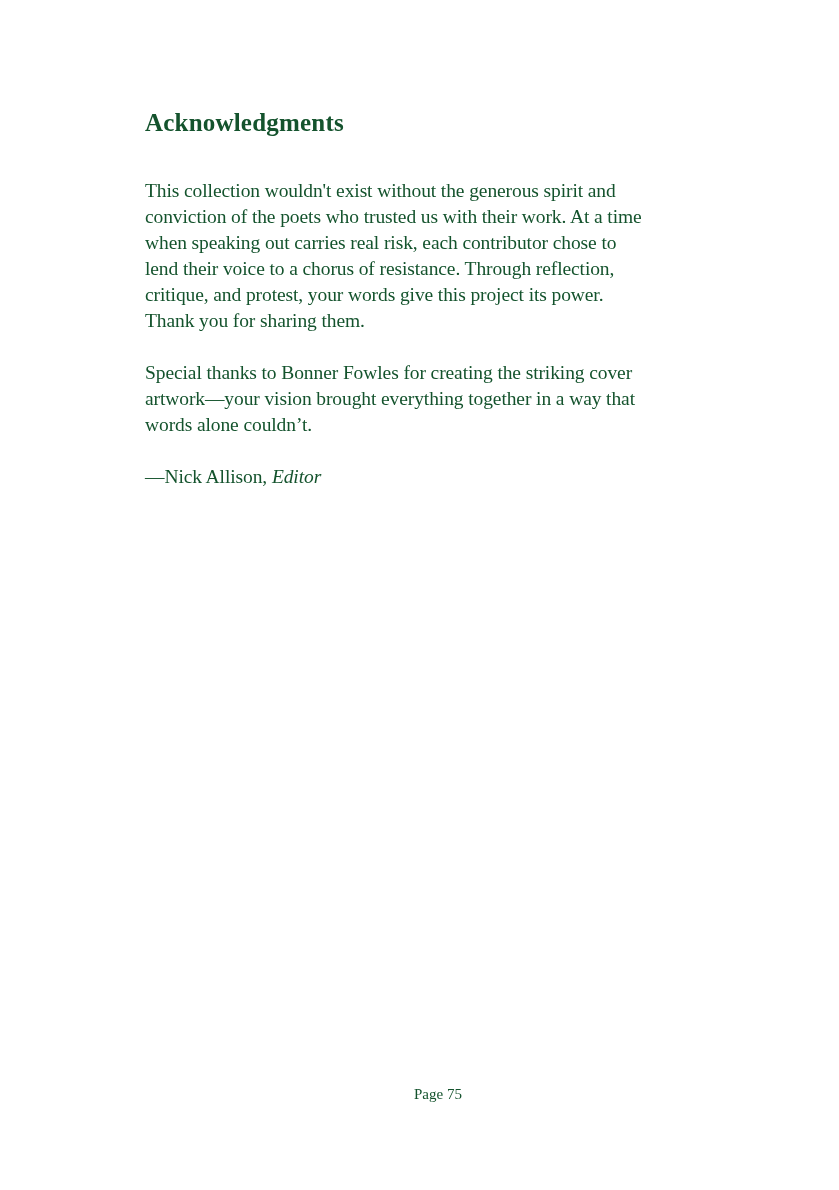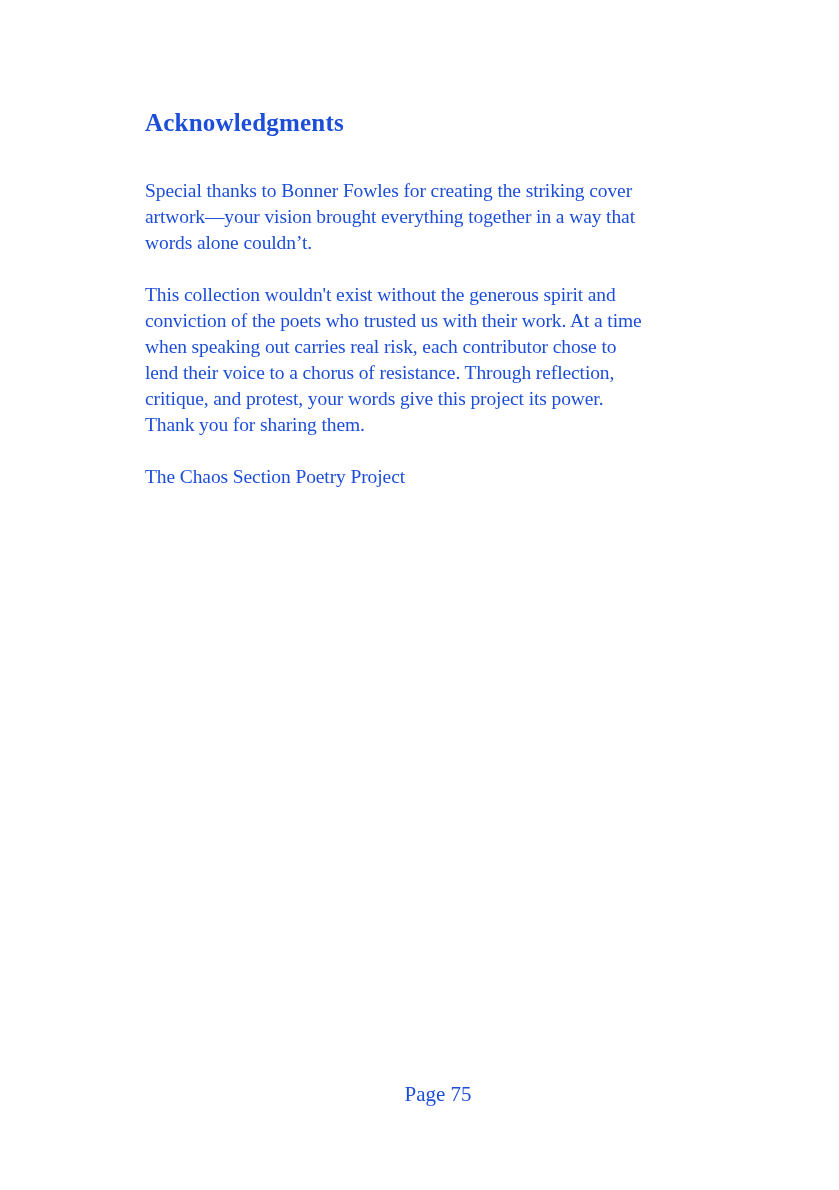--- a/index.html
+++ b/index.html
@@ -5,21 +5,21 @@
   html, body {
     margin: 0;
     padding: 0;
     background: #ffffff;
   }
   .page {
     position: relative;
     width: 839px;
     height: 1190px;
     background: #ffffff;
-    color: #1d4ed8;
+    color: #14532d;
     font-family: "Liberation Serif", "DejaVu Serif", serif;
     overflow: hidden;
   }
   .content {
     position: absolute;
     left: 145px;
     top: 108px;
     width: 600px;
   }
   .doc-title {
@@ -45,43 +45,43 @@
   }
   .signature em {
     font-style: italic;
   }
   .footer {
     position: absolute;
     left: 145px;
     top: 1084px;
     width: 586px;
     text-align: center;
-    font-size: 21px;
+    font-size: 15px;
     line-height: 20px;
   }
 </style>
 </head>
 <body>
 
 <div class="page">
   <div class="content">
     <h1 class="doc-title">Acknowledgments</h1>
 
-    <p class="para">Special thanks to Bonner Fowles for creating the striking cover
-artwork—your vision brought everything together in a way that
-words alone couldn’t.</p>
-
     <p class="para">This collection wouldn't exist without the generous spirit and
 conviction of the poets who trusted us with their work. At a time
 when speaking out carries real risk, each contributor chose to
 lend their voice to a chorus of resistance. Through reflection,
 critique, and protest, your words give this project its power.
 Thank you for sharing them.</p>
 
+    <p class="para">Special thanks to Bonner Fowles for creating the striking cover
+artwork—your vision brought everything together in a way that
+words alone couldn’t.</p>
 
 
 
 
-    <div class="signature">The Chaos Section Poetry Project</div>
+
+    <div class="signature"><span>—Nick Allison, </span><em>Editor</em></div>
   </div>
 
   <div class="footer">Page 75</div>
 </div>
 
 </body></html>

